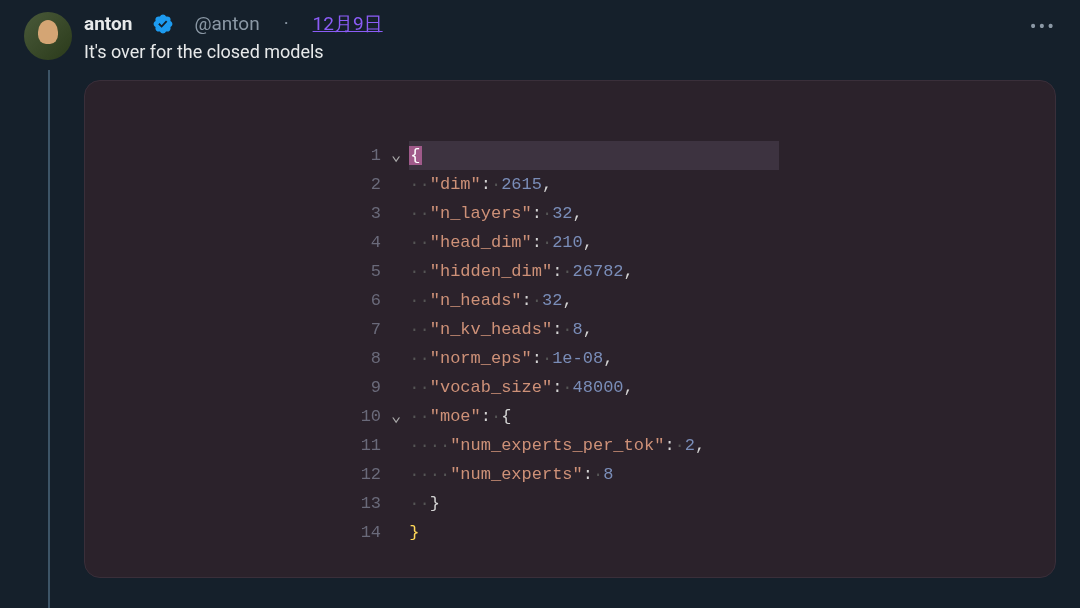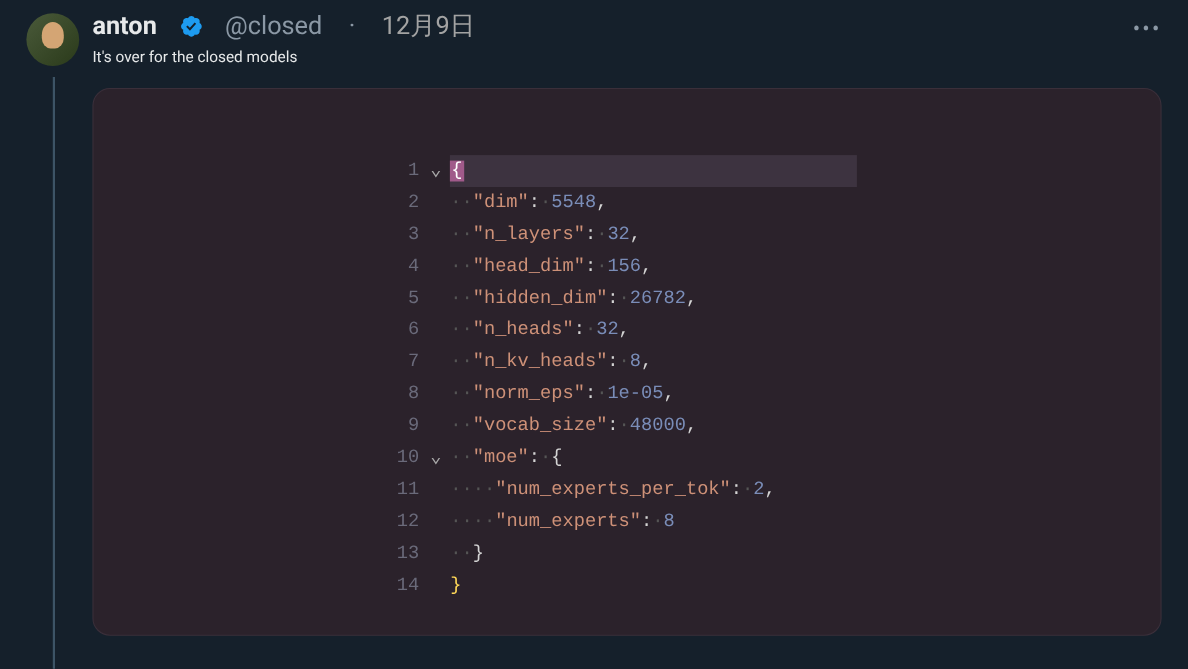--- a/index.html
+++ b/index.html
@@ -50,21 +50,21 @@
       border-radius: 50% 50% 40% 40%;
     }
     .tweet-body {
       flex: 1;
       min-width: 0;
     }
     .tweet-header {
       display: flex;
       align-items: center;
       gap: 20px;
-      font-size: 23px;
+      font-size: 19px;
       line-height: 24px;
       margin-bottom: 2px;
     }
     .display-name {
       font-weight: 700;
       color: #e7e9ea;
     }
     .verified-badge {
       width: 22px;
       height: 22px;
@@ -79,34 +79,35 @@
     }
     .username {
       color: #8b98a5;
       font-weight: 400;
     }
     .dot-sep {
       color: #8b98a5;
       margin: 0 4px;
     }
     .timestamp {
-      color: #a3a3a3;
+      color: #8b5cf6;
       font-weight: 400;
+      text-decoration: underline;
     }
     .more-btn {
       position: absolute;
       right: 24px;
       top: 14px;
       color: #8b98a5;
       font-size: 20px;
       letter-spacing: 2px;
       cursor: pointer;
     }
     .tweet-text {
-      font-size: 14px;
+      font-size: 18px;
       line-height: 28px;
       color: #e7e9ea;
       margin-bottom: 14px;
     }
     .code-block {
       background: #2b222b;
       border: 1px solid #3a2f3a;
       border-radius: 16px;
       padding: 60px 20px 30px 20px;
       font-family: "SF Mono", Monaco, Consolas, "Courier New", monospace;
@@ -161,21 +162,21 @@
   <div class="thread-line"></div>
   <div class="avatar"></div>
   <div class="tweet-body">
     <div class="tweet-header">
       <span class="display-name">anton</span>
       <span class="verified-badge">
         <svg viewBox="0 0 24 24">
             <path d="M22.25 12c0-1.43-.88-2.67-2.19-3.34.46-1.39.2-2.9-.81-3.91s-2.52-1.27-3.91-.81c-.66-1.31-1.91-2.19-3.34-2.19s-2.67.88-3.33 2.19c-1.4-.46-2.91-.2-3.92.81s-1.26 2.52-.8 3.91c-1.31.67-2.2 1.91-2.2 3.34s.89 2.67 2.2 3.34c-.46 1.39-.21 2.9.8 3.91s2.52 1.26 3.91.81c.67 1.31 1.91 2.19 3.34 2.19s2.68-.88 3.34-2.19c1.39.45 2.9.2 3.91-.81s1.27-2.52.81-3.91c1.31-.67 2.19-1.91 2.19-3.34zm-11.71 4.2L6.8 12.46l1.41-1.42 2.26 2.26 4.8-5.23 1.47 1.36-6.2 6.77z"></path>
           </svg>
       </span>
-      <span class="username">@closed</span>
+      <span class="username">@anton</span>
       <span class="dot-sep">·</span>
       <span class="timestamp">12月9日</span>
     </div>
     <div class="more-btn">•••</div>
     <div class="tweet-text">It's over for the closed models</div>
 
     <div class="code-block">
       <div class="code-inner">
         <div class="line-numbers" id="ln"> 1
  2
@@ -199,27 +200,27 @@
  
  
  
  
 <span class="chev">⌄</span>
  
  
  
  </div>
         <div class="code-content" id="cc"><span class="line1"><span class="brace-open-hl">{</span></span>
-<span class="dots">·</span><span class="dots">·</span><span class="key">"dim"</span><span class="punct">:</span><span class="dots">·</span><span class="num">5548</span><span class="punct">,</span>
+<span class="dots">·</span><span class="dots">·</span><span class="key">"dim"</span><span class="punct">:</span><span class="dots">·</span><span class="num">2615</span><span class="punct">,</span>
 <span class="dots">·</span><span class="dots">·</span><span class="key">"n_layers"</span><span class="punct">:</span><span class="dots">·</span><span class="num">32</span><span class="punct">,</span>
-<span class="dots">·</span><span class="dots">·</span><span class="key">"head_dim"</span><span class="punct">:</span><span class="dots">·</span><span class="num">156</span><span class="punct">,</span>
+<span class="dots">·</span><span class="dots">·</span><span class="key">"head_dim"</span><span class="punct">:</span><span class="dots">·</span><span class="num">210</span><span class="punct">,</span>
 <span class="dots">·</span><span class="dots">·</span><span class="key">"hidden_dim"</span><span class="punct">:</span><span class="dots">·</span><span class="num">26782</span><span class="punct">,</span>
 <span class="dots">·</span><span class="dots">·</span><span class="key">"n_heads"</span><span class="punct">:</span><span class="dots">·</span><span class="num">32</span><span class="punct">,</span>
 <span class="dots">·</span><span class="dots">·</span><span class="key">"n_kv_heads"</span><span class="punct">:</span><span class="dots">·</span><span class="num">8</span><span class="punct">,</span>
-<span class="dots">·</span><span class="dots">·</span><span class="key">"norm_eps"</span><span class="punct">:</span><span class="dots">·</span><span class="num">1e-05</span><span class="punct">,</span>
+<span class="dots">·</span><span class="dots">·</span><span class="key">"norm_eps"</span><span class="punct">:</span><span class="dots">·</span><span class="num">1e-08</span><span class="punct">,</span>
 <span class="dots">·</span><span class="dots">·</span><span class="key">"vocab_size"</span><span class="punct">:</span><span class="dots">·</span><span class="num">48000</span><span class="punct">,</span>
 <span class="dots">·</span><span class="dots">·</span><span class="key">"moe"</span><span class="punct">:</span><span class="dots">·</span><span class="punct">{</span>
 <span class="dots">·</span><span class="dots">·</span><span class="dots">·</span><span class="dots">·</span><span class="key">"num_experts_per_tok"</span><span class="punct">:</span><span class="dots">·</span><span class="num">2</span><span class="punct">,</span>
 <span class="dots">·</span><span class="dots">·</span><span class="dots">·</span><span class="dots">·</span><span class="key">"num_experts"</span><span class="punct">:</span><span class="dots">·</span><span class="num">8</span>
 <span class="dots">·</span><span class="dots">·</span><span class="punct">}</span>
 <span class="brace">}</span></div>
       </div>
     </div>
   </div>
 </div>

